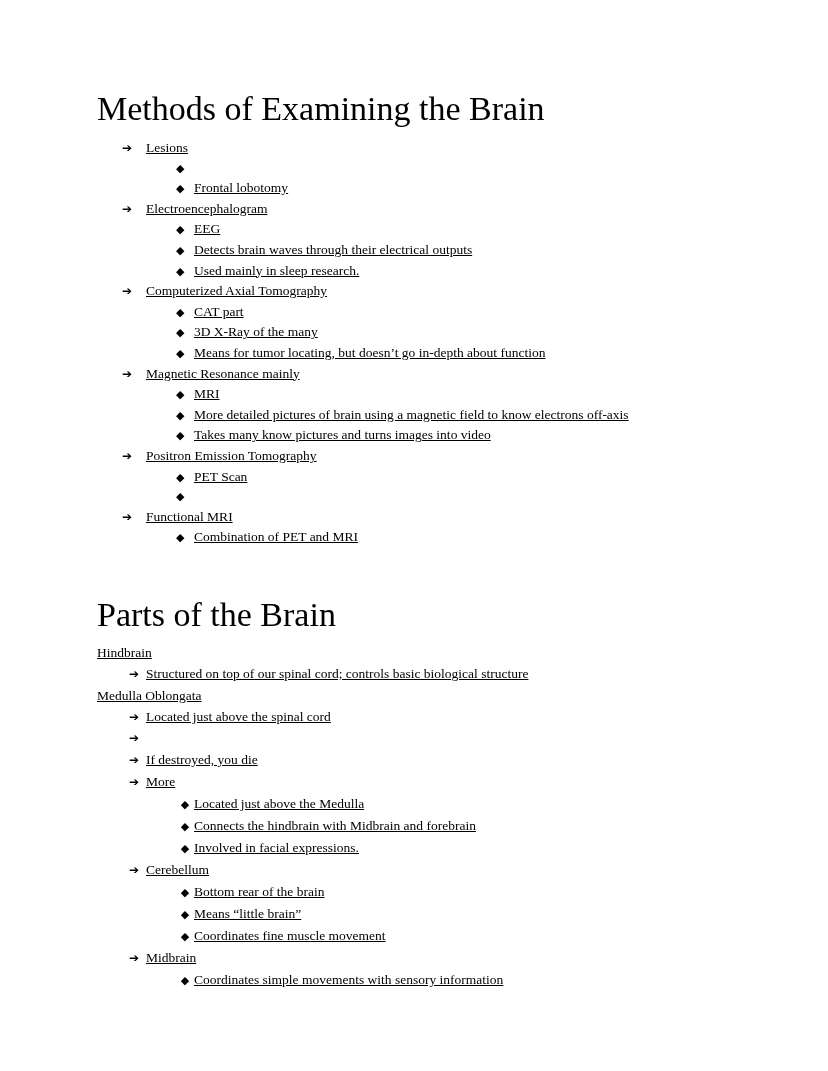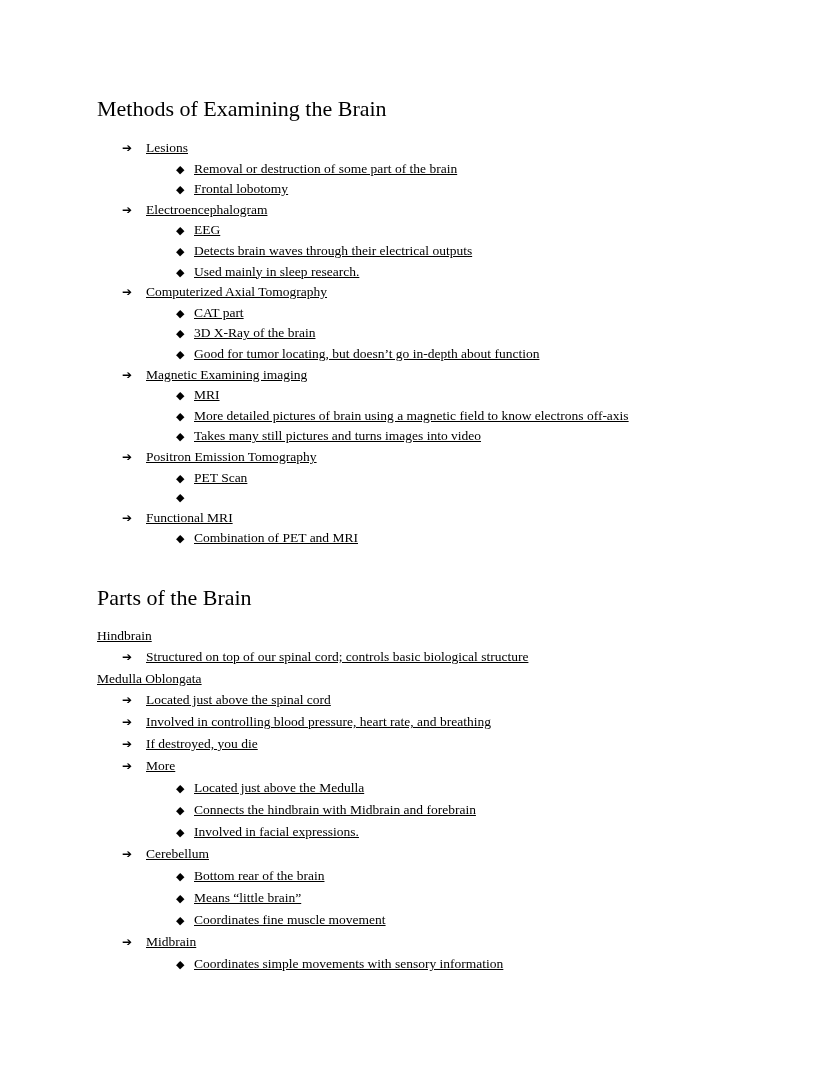--- a/index.html
+++ b/index.html
@@ -12,34 +12,34 @@
     width: 828px;
     height: 1071px;
     background: #ffffff;
     color: #000000;
     font-family: "Liberation Serif", "DejaVu Serif", serif;
     box-sizing: border-box;
     padding: 94px 50px 0 97px;
     overflow: hidden;
   }
   .doc-title {
-    font-size: 22px;
+    font-size: 34px;
     line-height: 30px;
     font-weight: normal;
     margin: 0;
   }
   .doc-title.second {
-    margin-top: 34px;
+    margin-top: 52px;
   }
   .list {
     margin-top: 14px;
   }
   .list.first .li { line-height: 19.6px; }
   .list.second { margin-top: 12px; }
-  .list.second .li { line-height: 21px; }
+  .list.second .li { line-height: 21px; text-align: center; }
   .li {
     display: flex;
     align-items: baseline;
     font-size: 13.5px;
     white-space: nowrap;
   }
   .li .b {
     display: inline-block;
     flex: 0 0 auto;
     font-family: "DejaVu Sans", sans-serif;
@@ -62,21 +62,20 @@
 
   <h1 class="doc-title">Methods of Examining the Brain</h1>
 
   <div class="list first">
     <div class="li l1">
         <span class="b">➔</span>
         <span class="t">Lesions</span>
       </div>
     <div class="li l2">
         <span class="b">◆</span>
-        <span class="t">Removal or destruction of some part of the brain</span>
       </div>
     <div class="li l2">
         <span class="b">◆</span>
         <span class="t">Frontal lobotomy</span>
       </div>
     <div class="li l1">
         <span class="b">➔</span>
         <span class="t">Electroencephalogram</span>
       </div>
     <div class="li l2">
@@ -94,41 +93,41 @@
     <div class="li l1">
         <span class="b">➔</span>
         <span class="t">Computerized Axial Tomography</span>
       </div>
     <div class="li l2">
         <span class="b">◆</span>
         <span class="t">CAT part</span>
       </div>
     <div class="li l2">
         <span class="b">◆</span>
-        <span class="t">3D X-Ray of the brain</span>
-      </div>
-    <div class="li l2">
-        <span class="b">◆</span>
-        <span class="t">Good for tumor locating, but doesn’t go in-depth about function</span>
-      </div>
-    <div class="li l1">
-        <span class="b">➔</span>
-        <span class="t">Magnetic Examining imaging</span>
+        <span class="t">3D X-Ray of the many</span>
+      </div>
+    <div class="li l2">
+        <span class="b">◆</span>
+        <span class="t">Means for tumor locating, but doesn’t go in-depth about function</span>
+      </div>
+    <div class="li l1">
+        <span class="b">➔</span>
+        <span class="t">Magnetic Resonance mainly</span>
       </div>
     <div class="li l2">
         <span class="b">◆</span>
         <span class="t">MRI</span>
       </div>
     <div class="li l2">
         <span class="b">◆</span>
         <span class="t">More detailed pictures of brain using a magnetic field to know electrons off-axis</span>
       </div>
     <div class="li l2">
         <span class="b">◆</span>
-        <span class="t">Takes many still pictures and turns images into video</span>
+        <span class="t">Takes many know pictures and turns images into video</span>
       </div>
     <div class="li l1">
         <span class="b">➔</span>
         <span class="t">Positron Emission Tomography</span>
       </div>
     <div class="li l2">
         <span class="b">◆</span>
         <span class="t">PET Scan</span>
       </div>
     <div class="li l2">
@@ -156,21 +155,20 @@
       </div>
     <div class="li l0">
         <span class="t">Medulla Oblongata</span>
       </div>
     <div class="li l1">
         <span class="b">➔</span>
         <span class="t">Located just above the spinal cord</span>
       </div>
     <div class="li l1">
         <span class="b">➔</span>
-        <span class="t">Involved in controlling blood pressure, heart rate, and breathing</span>
       </div>
     <div class="li l1">
         <span class="b">➔</span>
         <span class="t">If destroyed, you die</span>
       </div>
     <div class="li l1">
         <span class="b">➔</span>
         <span class="t">More</span>
       </div>
     <div class="li l2">

